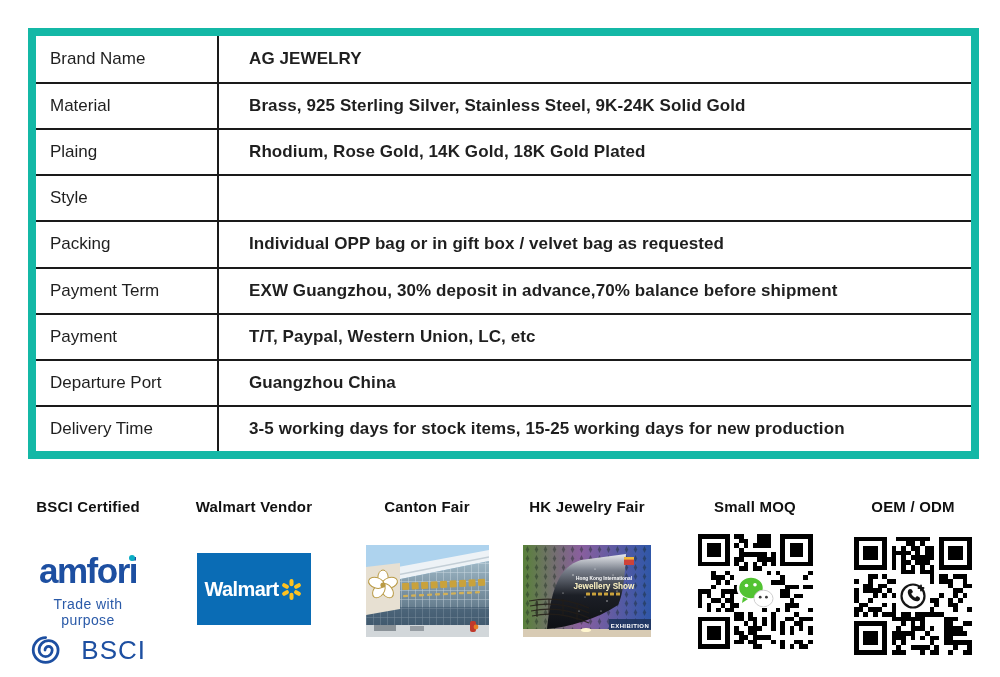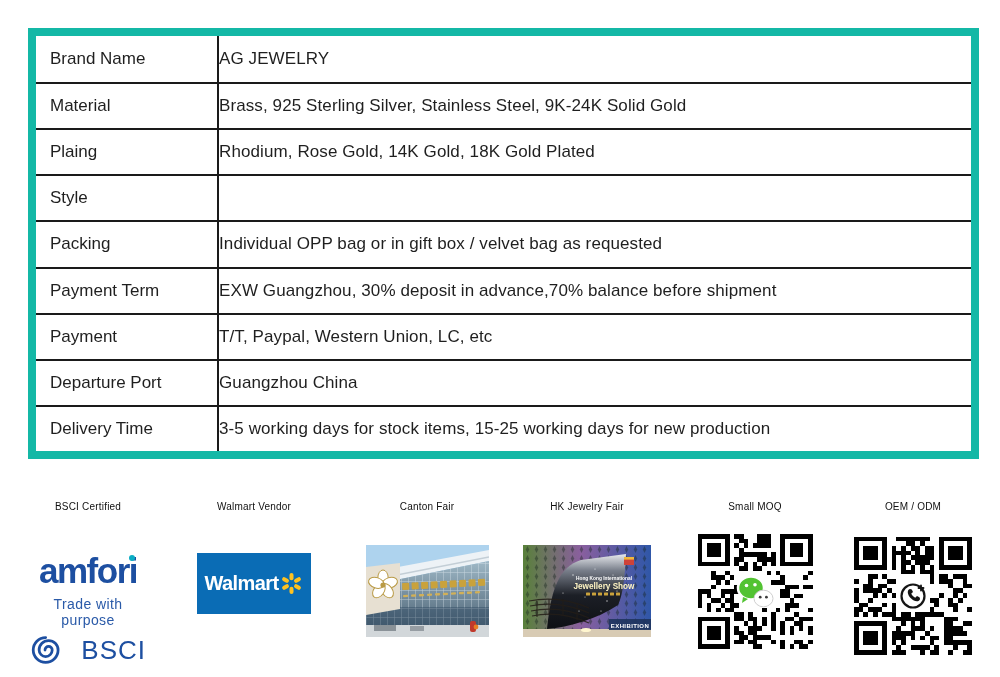--- a/index.html
+++ b/index.html
@@ -12,46 +12,46 @@
   
   .spec-table {
     position:absolute; left:28px; top:28px; width:951px; height:431px;
     border:8px solid #14b8a6; display:grid; grid-template-rows:repeat(9,1fr);
     background:#fff;
   }
   .spec-row { display:flex; align-items:stretch; }
   .spec-row + .spec-row { border-top:2px solid #1a1a1a; }
   .cell { display:flex; align-items:center; font-size:17px; white-space:nowrap; color:#1f1f1f; }
   .cell.lbl { width:183px; flex:0 0 183px; border-right:2px solid #1a1a1a; padding-left:14px; }
-  .cell.val { flex:1; letter-spacing:0.1px; }
+  .cell.val { flex:1; padding-left:30px; letter-spacing:0.1px;font-weight:bold; }
 
   
   .badge { position:absolute; top:498px; text-align:center; }
-  .badge-label { font-size:10px; font-weight:400; color:#101010; letter-spacing:0.2px; line-height:18px; }
+  .badge-label { font-size:15px; font-weight:700; color:#101010; letter-spacing:0.2px; line-height:18px; }
   .badge-art { position:relative; margin:0 auto; }
 
   .b1 { left:24px;  width:128px; }
   .b2 { left:188px; width:132px; }
   .b3 { left:360px; width:134px; }
   .b4 { left:516px; width:142px; }
   .b5 { left:692px; width:126px; }
   .b6 { left:850px; width:126px; }
 
   
   .amfori-art { margin-top:37px; width:116px; }
   .amfori-word { position:relative; display:inline-block; font-size:35px; font-weight:700;
     letter-spacing:-1.5px; color:#1d4fa1; line-height:1; }
   .amfori-idot { position:absolute; right:2px; top:2px; width:6px; height:6px; border-radius:50%;
     background:#0badc4; }
   .amfori-tagline { font-size:14px; color:#2a5aa8; letter-spacing:0.4px; margin-top:8px; }
   .bsci-row { display:flex; align-items:center; justify-content:center; gap:20px; margin-top:6px; }
   .bsci-text { font-size:26px; color:#1d4fa1; letter-spacing:1px; line-height:1; }
 
   
-  .walmart-art { margin-top:37px; width:114px; height:61px; background:#0a6cb5;
+  .walmart-art { margin-top:37px; width:114px; height:72px; background:#0a6cb5;
     display:flex; align-items:center; justify-content:center; gap:2px; }
   .walmart-word { color:#ffffff; font-size:20px; font-weight:700; letter-spacing:-0.6px; }
 
   
   .photo { margin-top:29px; display:block; }
   .canton-art { width:123px; height:92px; }
   .hk-art { width:128px; height:92px; }
 
   
   .qr-wrap { position:relative; background:#fff; }

